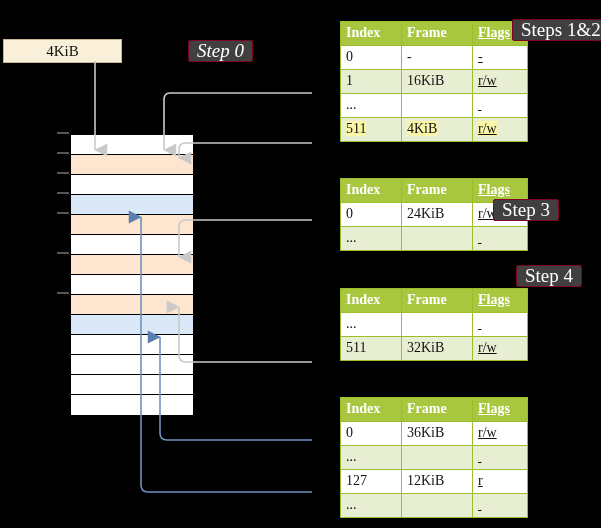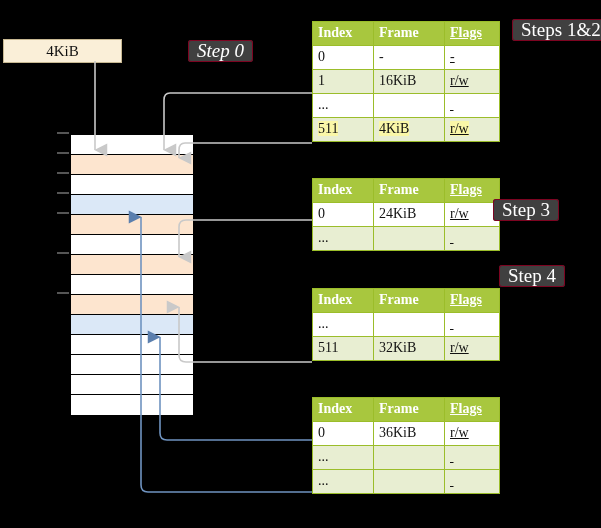--- a/index.html
+++ b/index.html
@@ -20,21 +20,21 @@
   
   .memcol{position:absolute;left:69px;top:133px;width:122px;height:281px;
           border:2px solid #000;box-sizing:border-box;background:#fff;}
   .memrow{position:absolute;left:0;width:122px;height:20px;box-sizing:border-box;
           border-bottom:1.5px solid #000;}
   .memrow.last{border-bottom:none;}
   .tick{position:absolute;height:1.5px;background:#555;width:12px;left:57px;}
 
   
   .ptable{position:absolute;border-collapse:collapse;
-          border:1px solid #9bbd2a;background:#fff;}
+          border:1px solid #9bbd2a;background:#fff;margin-left:28px;}
   .ptable td,.ptable th{border:1px solid #9bbd2a;padding:1px 5px 2px 5px;
           font-size:14px;line-height:20px;color:#111;text-align:left;
           font-family:"Liberation Serif","DejaVu Serif",serif;}
   .ptable th{background:#a8c73e;color:#fff;font-weight:bold;}
   .ptable tr.alt td{background:#e8eed2;}
   .ptable tr.plain td{background:#fff;}
   .hl{background:#faf7a8;}
   .c-idx{width:50px;}
   .c-frm{width:60px;}
   .c-flg{width:44px;text-decoration:underline;}
@@ -155,34 +155,39 @@
           <tr class="plain">
             <td class="c-idx"><span>0</span></td>
             <td class="c-frm"><span>36KiB</span></td>
             <td class="c-flg"><span>r/w</span></td>
           </tr>
           <tr class="alt">
             <td class="c-idx"><span>...</span></td>
             <td class="c-frm">&nbsp;</td>
             <td class="c-flg">&nbsp;</td>
           </tr>
+          <tr class="plain">
+            <td class="c-idx"><span>127</span></td>
+            <td class="c-frm"><span>12KiB</span></td>
+            <td class="c-flg"><span>r</span></td>
+          </tr>
           <tr class="alt">
             <td class="c-idx"><span>...</span></td>
             <td class="c-frm">&nbsp;</td>
             <td class="c-flg">&nbsp;</td>
           </tr>
         </tbody>
       </table>
     </div>
 
   <div id="pills-host">
       <div class="pill" style="left: 188px; top: 40px; font-style: italic;">Step 0</div>
       <div class="pill" style="left: 512px; top: 19px;">Steps 1&amp;2</div>
       <div class="pill" style="left: 493px; top: 159px; margin-top: 40px;">Step 3</div>
-      <div class="pill" style="left: 499px; top: 265px;">Step 4</div>
+      <div class="pill" style="left: 516px; top: 265px;">Step 4</div>
     </div>
 
   <svg class="conn" viewBox="0 0 601 528">
     <defs>
       <marker id="ag" viewBox="0 0 10 10" refX="5" refY="9" markerWidth="9" markerHeight="9" orient="auto">
         <path d="M0.5 0.5 L9.5 0.5 L5 9.5 Z" fill="#c9c9c9"></path>
       </marker>
       <marker id="ab" viewBox="0 0 10 10" refX="5" refY="9" markerWidth="9" markerHeight="9" orient="auto">
         <path d="M0.5 0.5 L9.5 0.5 L5 9.5 Z" fill="#5b7fae"></path>
       </marker>

